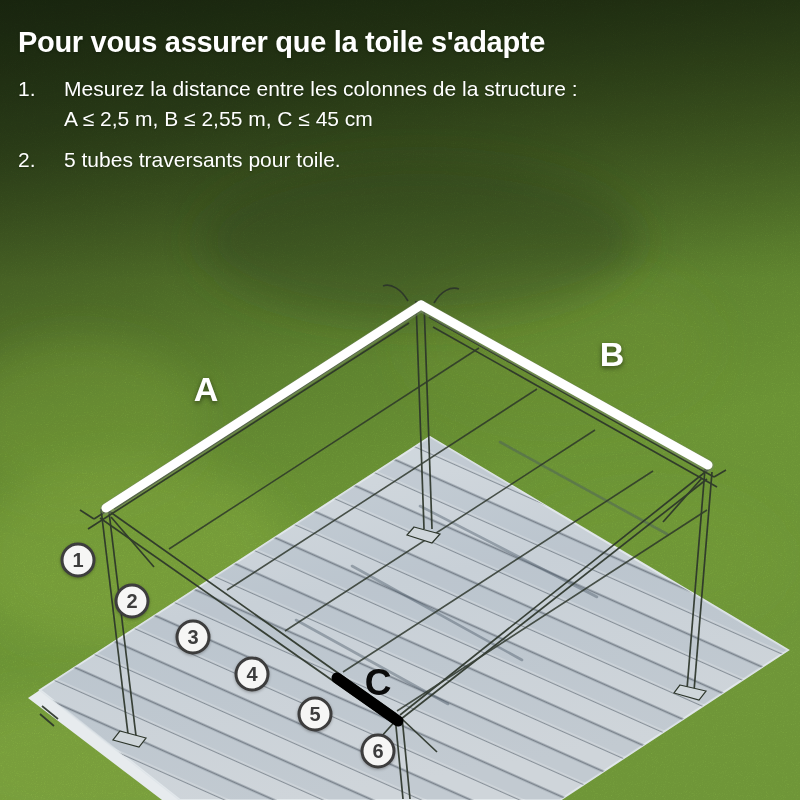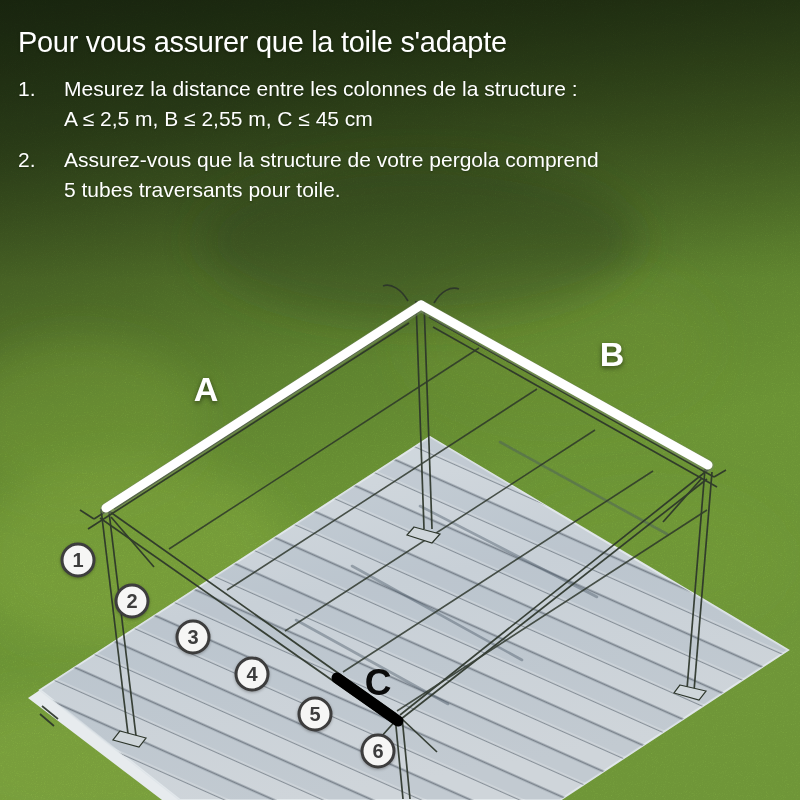--- a/index.html
+++ b/index.html
@@ -5,21 +5,21 @@
   html,body{margin:0;padding:0;background:#222;}
   .scene{
     position:relative;width:800px;height:800px;overflow:hidden;
     font-family:"Liberation Sans",sans-serif;
     background:#6f9a38;
   }
   .scene svg{position:absolute;left:0;top:0;display:block;}
   
   .copy{position:absolute;left:18px;top:24px;width:760px;color:#ffffff;z-index:5;}
   .title{
-    font-size:29px;font-weight:400;line-height:37px;letter-spacing:-0.3px;
+    font-size:29px;font-weight:700;line-height:37px;letter-spacing:-0.3px;
     text-shadow:0 1px 3px rgba(10,20,5,.35);
   }
   .steps{margin-top:13px;}
   .step{display:flex;margin-bottom:11px;font-size:21px;line-height:30px;
         text-shadow:0 1px 2px rgba(10,20,5,.35);}
   .step .num{width:26px;flex:0 0 26px;}
   .step .body{flex:1;margin-left:20px;}
   
   .beam-label{
     position:absolute;transform:translate(-50%,-50%);
@@ -174,21 +174,20 @@
       <div class="step">
         <div class="num">1.</div>
         <div class="body">
           <div>Mesurez la distance entre les colonnes de la structure :</div>
           <div>A ≤ 2,5 m, B ≤ 2,55 m, C ≤ 45 cm</div>
         </div>
       </div>
       <div class="step">
         <div class="num">2.</div>
         <div class="body">
-          <div>Assurez-vous que la structure de votre pergola comprend</div>
           <div>5 tubes traversants pour toile.</div>
         </div>
       </div>
     </div>
   </div>
 
   <div class="beam-label" style="left:206px;top:389px;">A</div>
   <div class="beam-label" style="left:612px;top:354px;">B</div>
   <div class="beam-label dark" style="left:378px;top:683px;">C</div>
 

